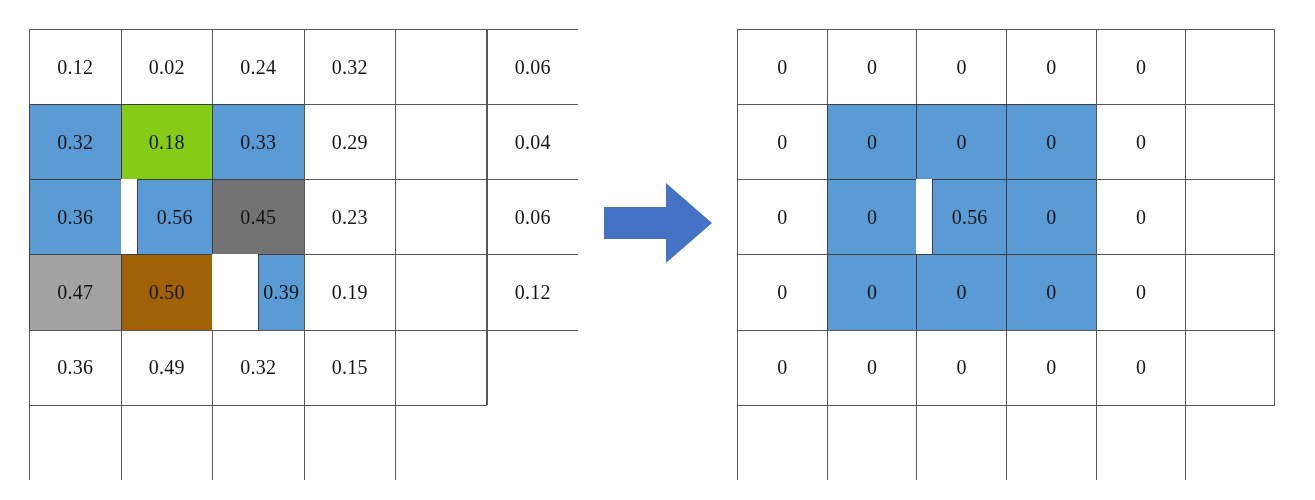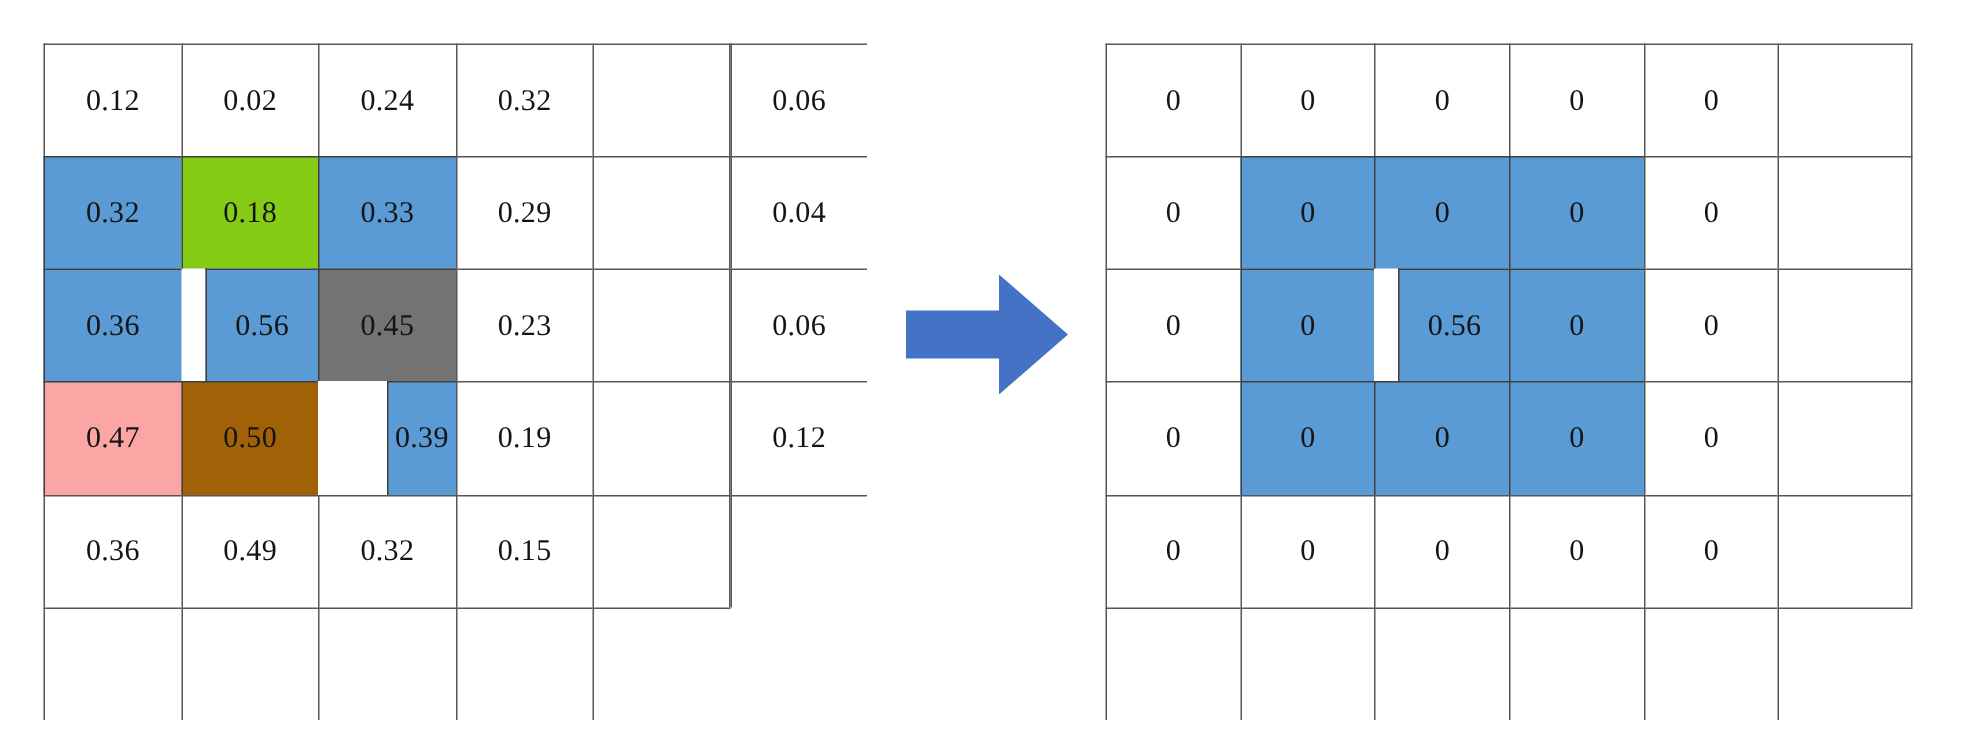--- a/index.html
+++ b/index.html
@@ -98,21 +98,21 @@
       <div class="cell hl" style="background: #737373;">
         <span>0.45</span>
       </div>
       <div class="cell">
         <span>0.23</span>
       </div>
       <div class="cell edge-right"></div>
       <div class="cell">
         <span>0.06</span>
       </div>
-      <div class="cell hl" style="background: #fca5a5;">
+      <div class="cell hl" style="background: #a3a3a3;">
         <span>0.47</span>
       </div>
       <div class="cell hl" style="background: #a16207;">
         <span>0.50</span>
       </div>
       <div class="cell hl" style="background: rgb(91, 155, 213); margin-left: 46px;">
         <span>0.39</span>
       </div>
       <div class="cell">
         <span>0.19</span>

